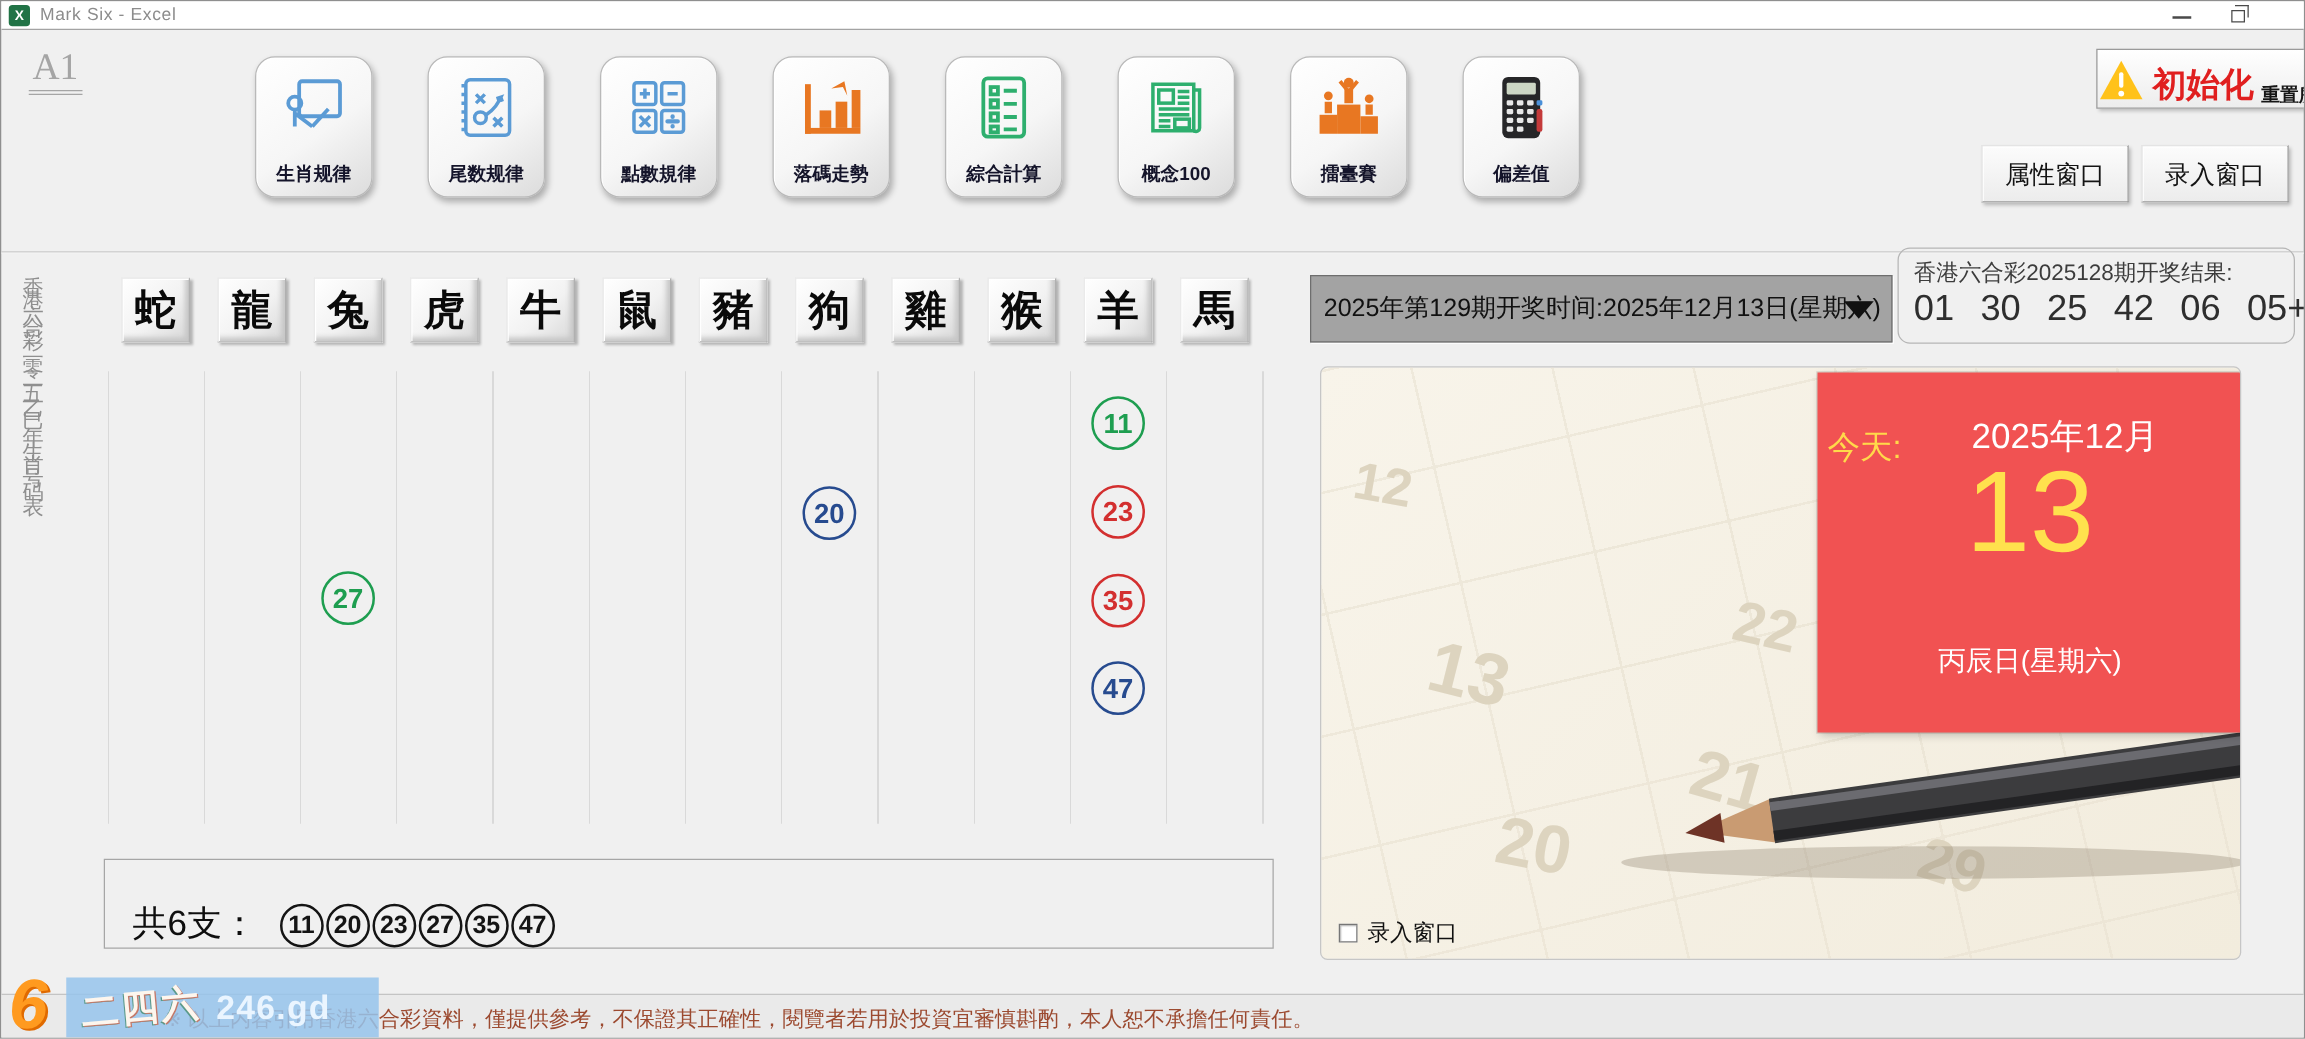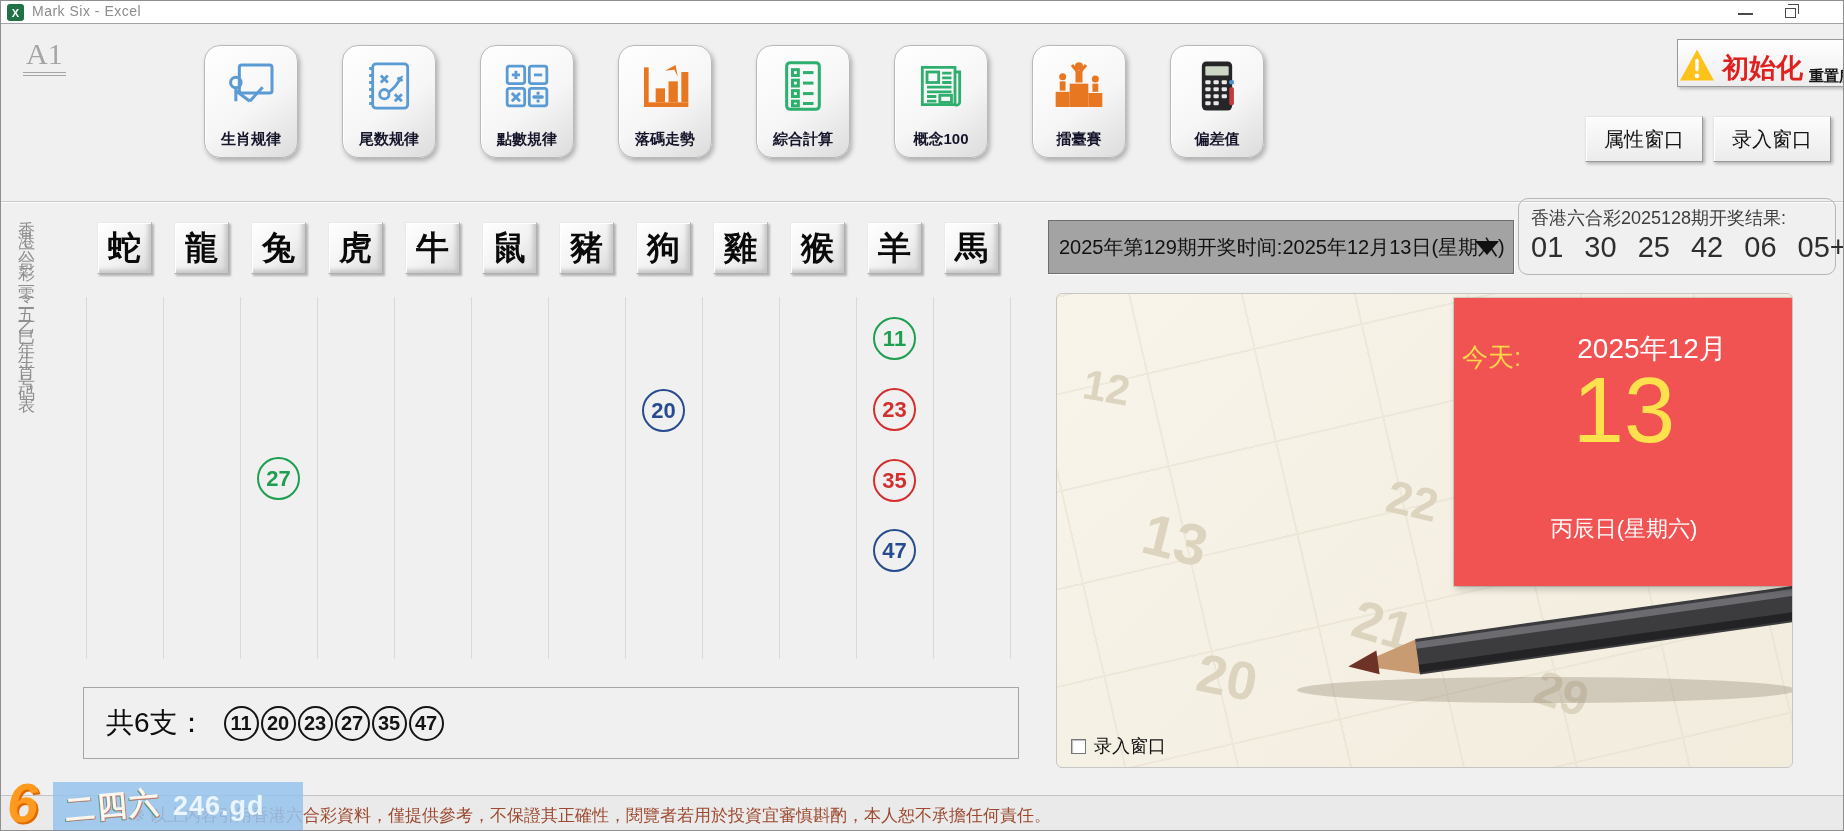--- a/index.html
+++ b/index.html
@@ -55,21 +55,21 @@
   .redbox{position:absolute;left:397px;top:4px;width:340px;height:288px;background:#f15252;box-shadow:0 0 0 1px rgba(0,0,0,.12),2px 3px 7px rgba(0,0,0,.22);}
   .rb-today{position:absolute;left:8px;top:6px;font-size:26px;font-weight:normal;color:#ffd94a;margin-top:36px;}
   .rb-month{position:absolute;left:0;top:32px;width:100%;text-align:center;font-size:28px;color:#ffffff;margin-left:28px;}
   .rb-day{position:absolute;left:0;top:60px;width:100%;text-align:center;font-size:92px;color:#ffe14d;}
   .rb-ganzhi{position:absolute;left:0;top:216px;width:100%;text-align:center;font-size:22px;color:#ffffff;}
   .verify{position:absolute;left:14px;top:440px;display:flex;align-items:center;gap:8px;cursor:pointer;}
   .verify-box{width:15px;height:15px;background:#fff;border:1px solid #767676;box-shadow:inset 1px 1px 1px #bbb;}
   .verify-label{font-size:18px;color:#101010;}
 
   
-  .summary{position:absolute;left:82px;top:686px;width:936px;height:72px;border:1px solid #a6a6a6;display:flex;align-items:center;padding-left:22px;}
+  .summary{position:absolute;left:82px;top:686px;width:936px;height:72px;border:1px solid #a6a6a6;display:flex;align-items:flex-end;padding-left:22px;}
   .summary-label{font-size:28px;color:#0e0e0e;margin-right:18px;}
   .sball{display:inline-flex;width:35px;height:35px;border:2.5px solid #141414;border-radius:50%;align-items:center;justify-content:center;font-size:20px;font-weight:600;color:#141414;margin-right:2px;}
 
   
   .statusbar{position:absolute;left:0;top:794px;width:1844px;height:37px;background:#eaeaea;border-top:1px solid #c4c4c4;}
   .status-text{position:absolute;left:130px;top:8px;font-size:17px;color:#9c4a30;white-space:nowrap;}
   .wm{position:absolute;left:0;top:776px;width:320px;height:55px;z-index:30;}
   .wm-6{position:absolute;left:6px;top:-2px;font-size:56px;font-weight:bold;font-style:italic;color:#ff9a1f;text-shadow:2px 2px 0 #e06a00;line-height:56px;}
   .wm-box{position:absolute;left:52px;top:5px;width:250px;height:48px;background:rgba(151,196,236,.85);display:flex;align-items:center;gap:12px;padding:0 12px;}
   .wm-brand{font-size:30px;font-weight:bold;color:#fdf6ee;text-shadow:1px 1px 0 #c47a6a,-1px 1px 0 #5a9a8a;transform:rotate(-5deg);letter-spacing:2px;}

